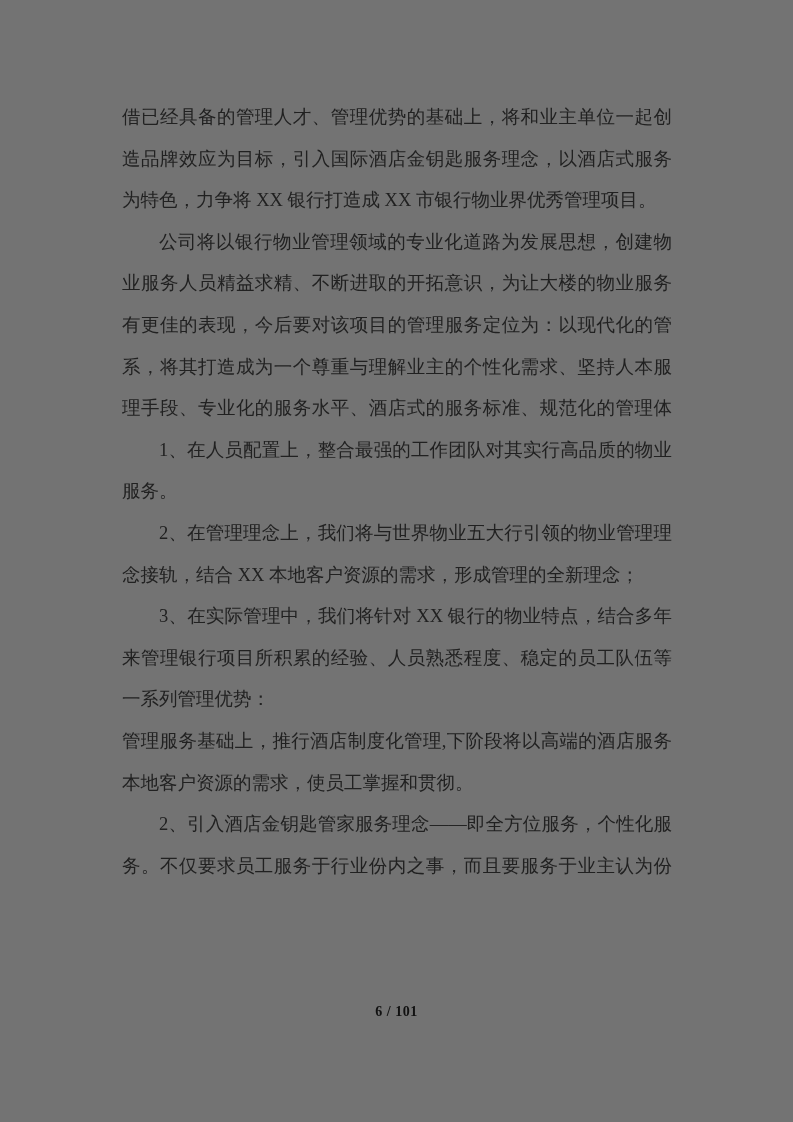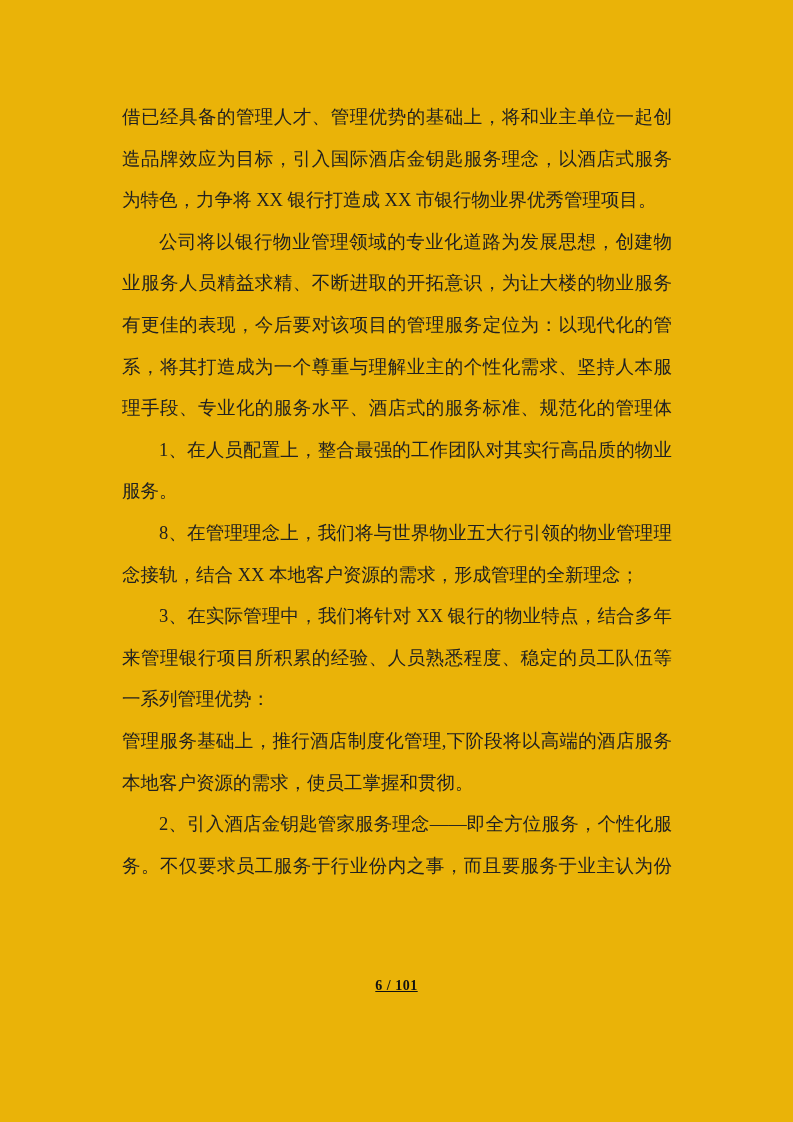--- a/index.html
+++ b/index.html
@@ -10,21 +10,21 @@
   body {
     width: 793px;
     height: 1122px;
     position: relative;
     overflow: hidden;
     font-family: "Liberation Serif", "DejaVu Serif", serif;
   }
   .page {
     position: absolute;
     inset: 0;
-    background: #eab308;
+    background: #737373;
   }
   .doc {
     position: absolute;
     left: 122px;
     top: 97px;
     width: 550px;
   }
   .line {
     height: 41.6px;
     line-height: 41.6px;
@@ -39,47 +39,46 @@
   }
   .line.end {
     text-align: left;
     text-align-last: left;
   }
   .line.indent {
     text-indent: 37px;
   }
   .footer {
     position: absolute;
-    top: 978px;
+    top: 1004px;
     left: 0;
     width: 793px;
     text-align: center;
     font-size: 14px;
     font-weight: bold;
     color: #111111;
     letter-spacing: 0.5px;
-    text-decoration: underline;
   }
 </style>
 </head>
 <body>
 
 <div class="page">
   <div class="doc">
     <div class="line">借已经具备的管理人才、管理优势的基础上，将和业主单位一起创</div>
     <div class="line">造品牌效应为目标，引入国际酒店金钥匙服务理念，以酒店式服务</div>
     <div class="line end">为特色，力争将 XX 银行打造成 XX 市银行物业界优秀管理项目。</div>
     <div class="line indent">公司将以银行物业管理领域的专业化道路为发展思想，创建物</div>
     <div class="line">业服务人员精益求精、不断进取的开拓意识，为让大楼的物业服务</div>
     <div class="line">有更佳的表现，今后要对该项目的管理服务定位为：以现代化的管</div>
     <div class="line">系，将其打造成为一个尊重与理解业主的个性化需求、坚持人本服</div>
     <div class="line">理手段、专业化的服务水平、酒店式的服务标准、规范化的管理体</div>
     <div class="line indent">1、在人员配置上，整合最强的工作团队对其实行高品质的物业</div>
     <div class="line end">服务。</div>
-    <div class="line indent">8、在管理理念上，我们将与世界物业五大行引领的物业管理理</div>
+    <div class="line indent">2、在管理理念上，我们将与世界物业五大行引领的物业管理理</div>
     <div class="line end">念接轨，结合 XX 本地客户资源的需求，形成管理的全新理念；</div>
     <div class="line indent">3、在实际管理中，我们将针对 XX 银行的物业特点，结合多年</div>
     <div class="line">来管理银行项目所积累的经验、人员熟悉程度、稳定的员工队伍等</div>
     <div class="line end">一系列管理优势：</div>
     <div class="line">管理服务基础上，推行酒店制度化管理,下阶段将以高端的酒店服务</div>
     <div class="line end">本地客户资源的需求，使员工掌握和贯彻。</div>
     <div class="line indent">2、引入酒店金钥匙管家服务理念——即全方位服务，个性化服</div>
     <div class="line">务。不仅要求员工服务于行业份内之事，而且要服务于业主认为份</div>
   </div>
   <div class="footer">6 / 101</div>

